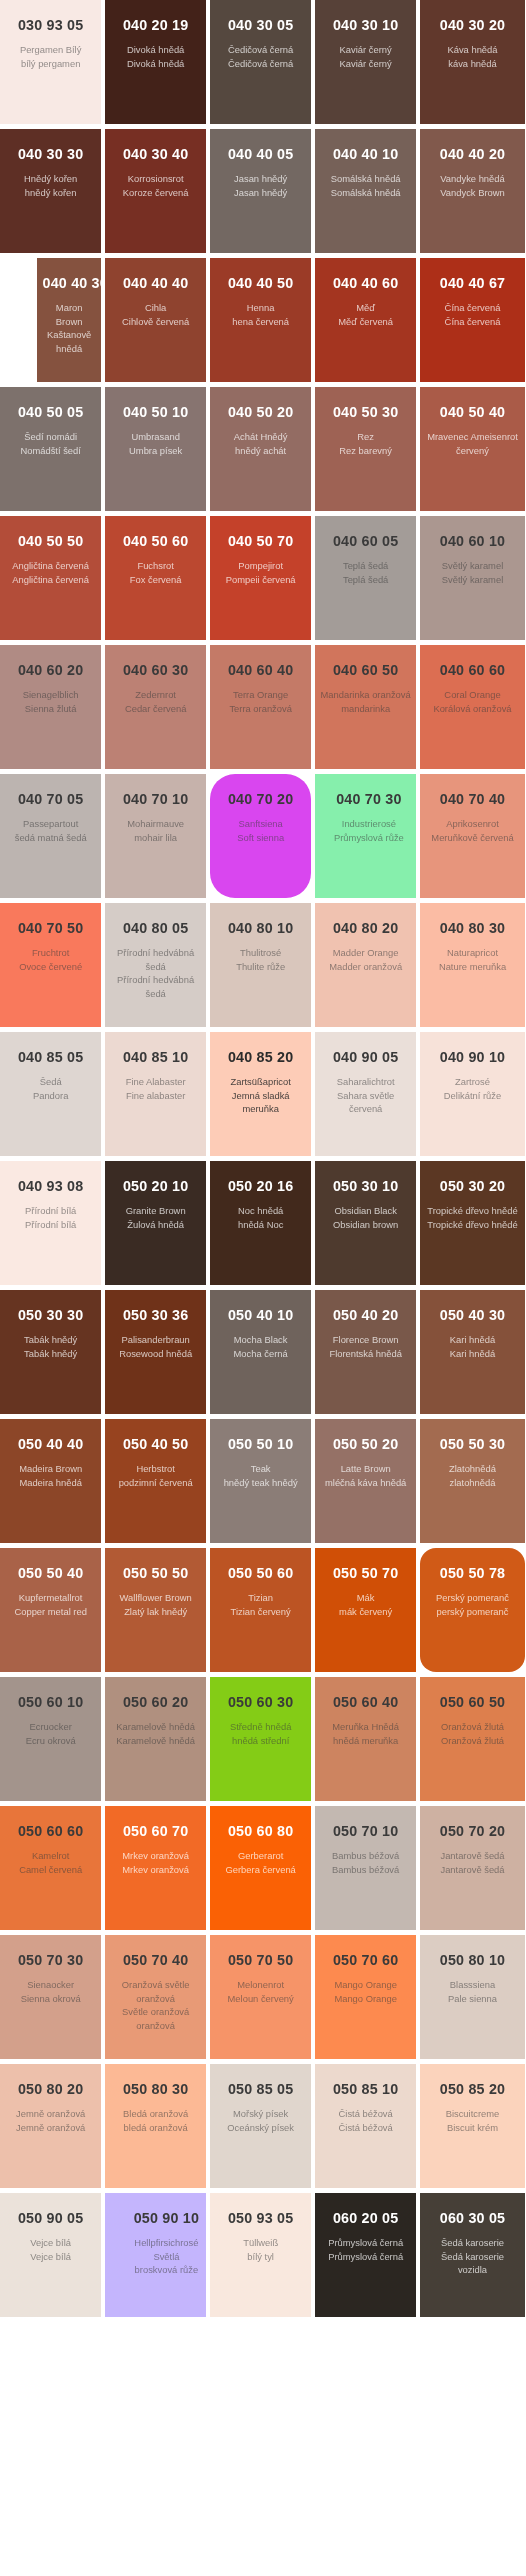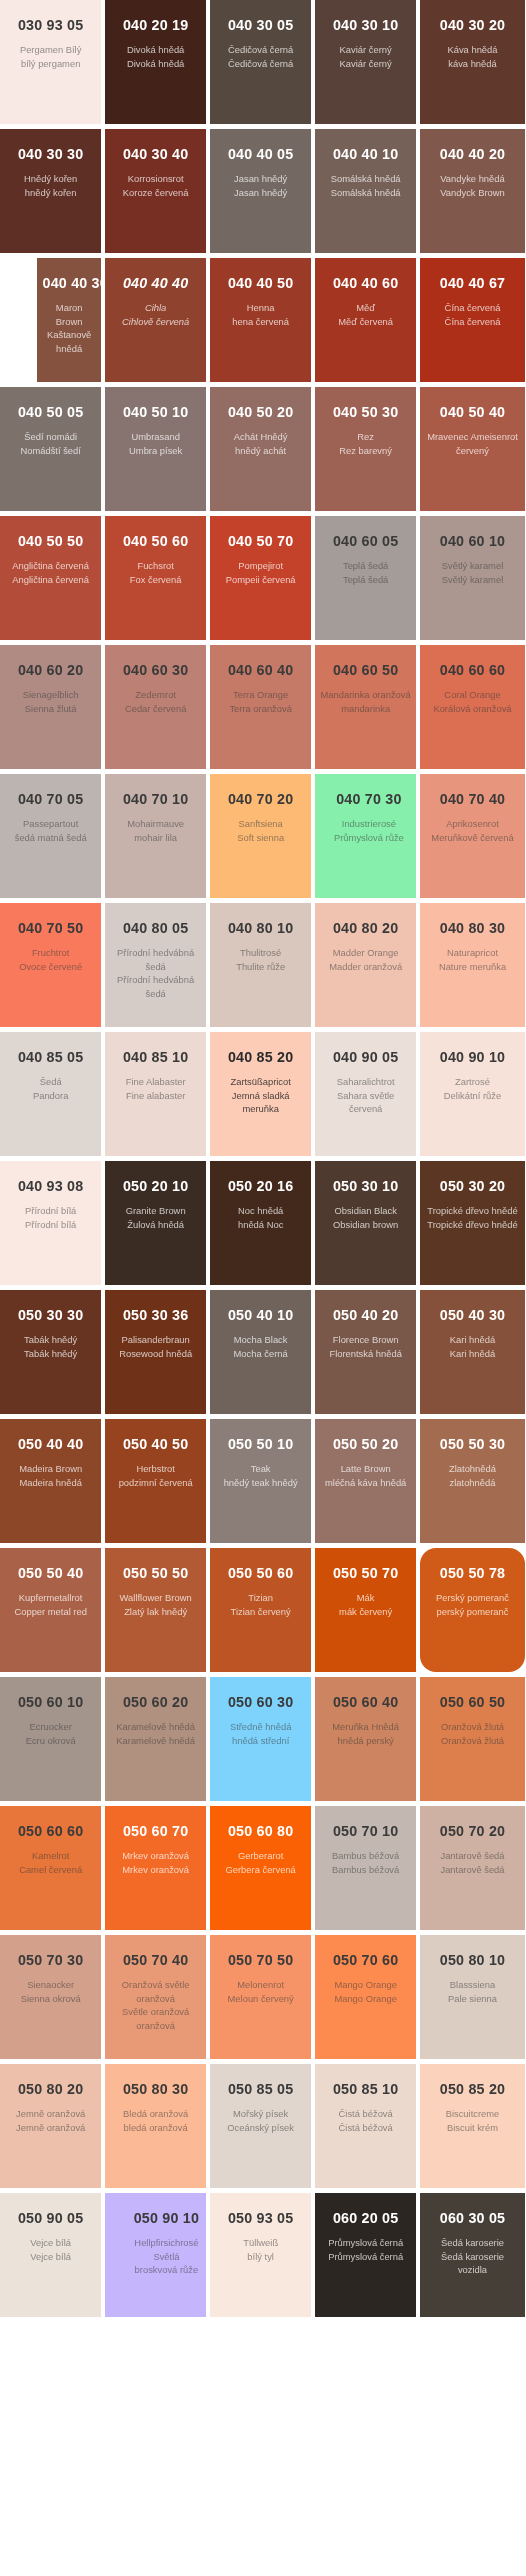--- a/index.html
+++ b/index.html
@@ -107,21 +107,21 @@
     <div class="swatch t-light col-last" style="background: rgb(129, 89, 76);">
       <div class="swatch-code">040 40 20</div>
       <div class="swatch-name">Vandyke hnědá</div>
       <div class="swatch-name-alt">Vandyck Brown</div>
     </div>
     <div class="swatch t-light" style="background: rgb(133, 82, 63); margin-left: 37px;">
       <div class="swatch-code">040 40 30</div>
       <div class="swatch-name">Maron Brown</div>
       <div class="swatch-name-alt">Kaštanově hnědá</div>
     </div>
-    <div class="swatch t-light" style="background: rgb(143, 67, 47); font-style: italic;">
+    <div class="swatch t-light" style="background: rgb(143, 67, 47);">
       <div class="swatch-code">040 40 40</div>
       <div class="swatch-name">Cihla</div>
       <div class="swatch-name-alt">Cihlově červená</div>
     </div>
     <div class="swatch t-light" style="background: rgb(155, 59, 39);">
       <div class="swatch-code">040 40 50</div>
       <div class="swatch-name">Henna</div>
       <div class="swatch-name-alt">hena červená</div>
     </div>
     <div class="swatch t-light" style="background: rgb(164, 53, 32);">
@@ -211,21 +211,21 @@
     <div class="swatch t-dark" style="background: rgb(188, 180, 176);">
       <div class="swatch-code">040 70 05</div>
       <div class="swatch-name">Passepartout</div>
       <div class="swatch-name-alt">šedá matná šedá</div>
     </div>
     <div class="swatch t-dark" style="background: rgb(198, 178, 171);">
       <div class="swatch-code">040 70 10</div>
       <div class="swatch-name">Mohairmauve</div>
       <div class="swatch-name-alt">mohair lila</div>
     </div>
-    <div class="swatch t-dark" style="background: #fdba74;">
+    <div class="swatch t-dark" style="background: #d946ef; border-radius: 25px;">
       <div class="swatch-code">040 70 20</div>
       <div class="swatch-name">Sanftsiena</div>
       <div class="swatch-name-alt">Soft sienna</div>
     </div>
     <div class="swatch t-dark" style="background: #86efac; padding-left: 12px;">
       <div class="swatch-code">040 70 30</div>
       <div class="swatch-name">Industrierosé</div>
       <div class="swatch-name-alt">Průmyslová růže</div>
     </div>
     <div class="swatch t-dark col-last" style="background: rgb(231, 149, 124);">
@@ -386,29 +386,29 @@
     <div class="swatch t-dark" style="background: rgb(163, 148, 140);">
       <div class="swatch-code">050 60 10</div>
       <div class="swatch-name">Ecruocker</div>
       <div class="swatch-name-alt">Ecru okrová</div>
     </div>
     <div class="swatch t-dark" style="background: rgb(176, 144, 127);">
       <div class="swatch-code">050 60 20</div>
       <div class="swatch-name">Karamelově hnědá</div>
       <div class="swatch-name-alt">Karamelově hnědá</div>
     </div>
-    <div class="swatch t-dark" style="background: #7dd3fc;">
+    <div class="swatch t-dark" style="background: #84cc16;">
       <div class="swatch-code">050 60 30</div>
       <div class="swatch-name">Středně hnědá</div>
       <div class="swatch-name-alt">hnědá střední</div>
     </div>
     <div class="swatch t-dark" style="background: rgb(205, 132, 96);">
       <div class="swatch-code">050 60 40</div>
       <div class="swatch-name">Meruňka Hnědá</div>
-      <div class="swatch-name-alt">hnědá perský</div>
+      <div class="swatch-name-alt">hnědá meruňka</div>
     </div>
     <div class="swatch t-dark col-last" style="background: rgb(221, 127, 77);">
       <div class="swatch-code">050 60 50</div>
       <div class="swatch-name">Oranžová žlutá</div>
       <div class="swatch-name-alt">Oranžová žlutá</div>
     </div>
     <div class="swatch t-dark" style="background: rgb(232, 117, 58);">
       <div class="swatch-code">050 60 60</div>
       <div class="swatch-name">Kamelrot</div>
       <div class="swatch-name-alt">Camel červená</div>

